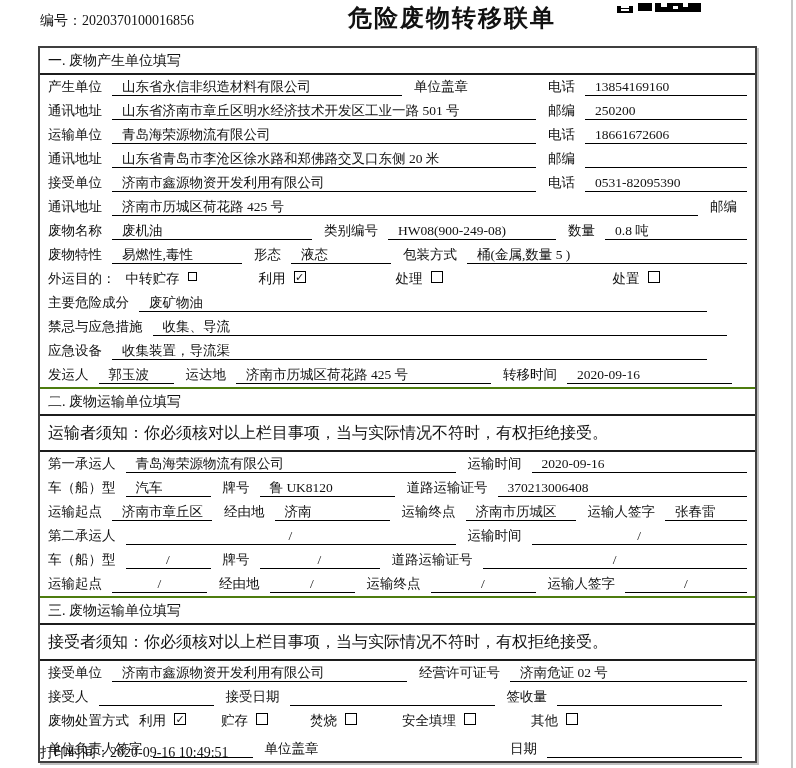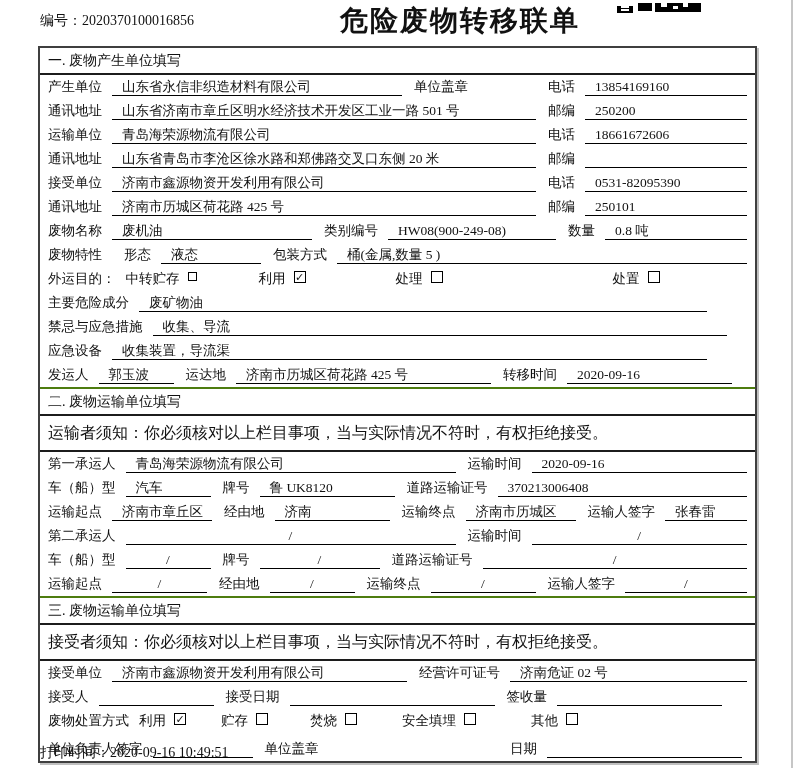--- a/index.html
+++ b/index.html
@@ -13,22 +13,22 @@
   }
   .page-edge {
     position: absolute; top: 0; right: 3px;
     width: 2px; height: 768px; background: #c6c6c6;
   }
   .doc-number {
     position: absolute; left: 40px; top: 12px;
     font-size: 14px; white-space: nowrap;
   }
   .form-title {
-    position: absolute; left: 340px; top: 2px;
-    font-size: 28px; font-weight: bold; letter-spacing: 2px; white-space: nowrap;
+    position: absolute; left: 348px; top: 2px;
+    font-size: 24px; font-weight: bold; letter-spacing: 2px; white-space: nowrap;
   }
   .qr-partial { position: absolute; left: 617px; top: 0; }
   .form-table {
     position: absolute; left: 38px; top: 46px; width: 719px;
     border: 2px solid #3f3f3f; background: #fff;
     box-shadow: 2px 2px 0 rgba(140,140,140,.55);
   }
   .row {
     display: flex; align-items: flex-end;
     height: 24px; padding: 4px 8px 3px 8px;
@@ -124,32 +124,32 @@
     <div class="row">
       <span class="lbl">接受单位</span>
       <span class="fld flex">济南市鑫源物资开发利用有限公司</span>
       <span class="lbl">电话</span>
       <span class="fld" style="width: 162px;">0531-82095390</span>
     </div>
     <div class="row">
       <span class="lbl">通讯地址</span>
       <span class="fld flex">济南市历城区荷花路 425 号</span>
       <span class="lbl">邮编</span>
-      <span class="fld" style="width: 162px;">250101</span>
     </div>
     <div class="row">
       <span class="lbl">废物名称</span>
       <span class="fld" style="width: 200px;">废机油</span>
       <span class="lbl">类别编号</span>
       <span class="fld" style="width: 168px;">HW08(900-249-08)</span>
       <span class="lbl">数量</span>
       <span class="fld flex">0.8 吨</span>
     </div>
     <div class="row">
       <span class="lbl">废物特性</span>
+      <span class="fld" style="width: 130px;">易燃性,毒性</span>
       <span class="lbl">形态</span>
       <span class="fld" style="width: 100px;">液态</span>
       <span class="lbl">包装方式</span>
       <span class="fld flex">桶(金属,数量  5 )</span>
     </div>
     <div class="row">
       <span class="lbl">外运目的：</span>
       <span class="check" style="margin-right: 62px;">
         <span>中转贮存</span>
         <span class="cb small"></span>

